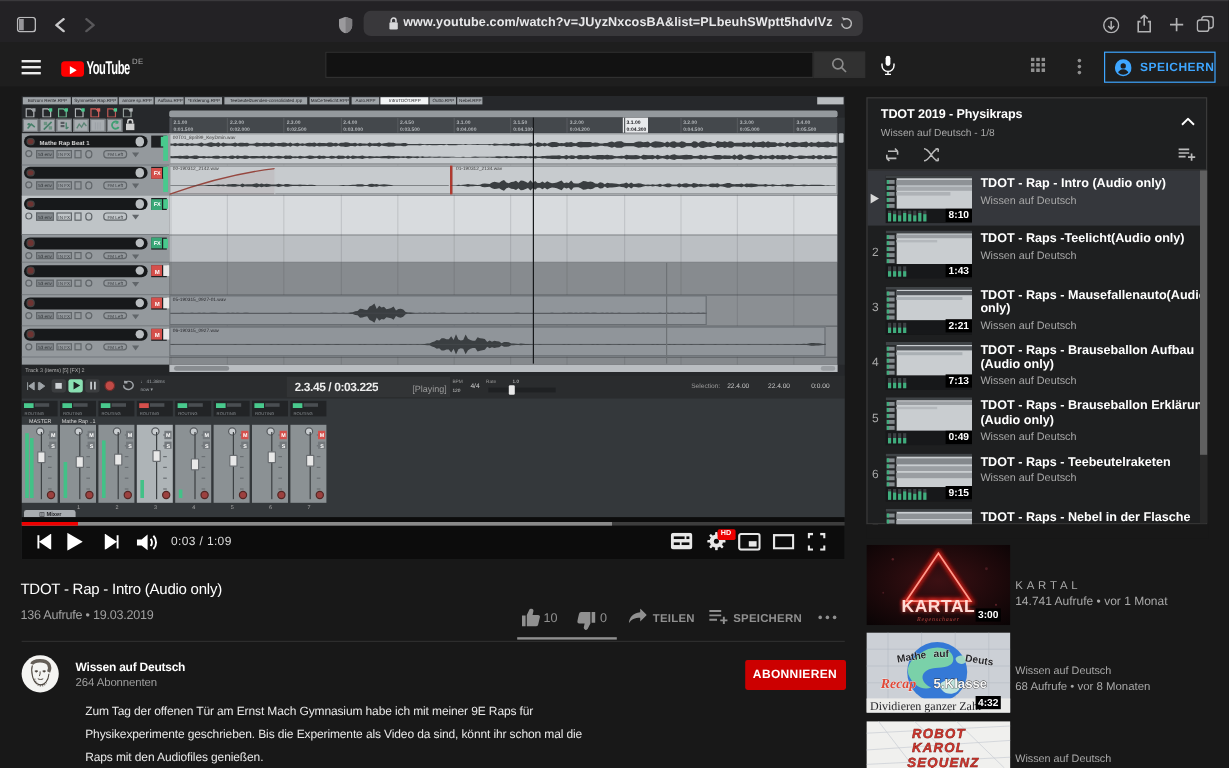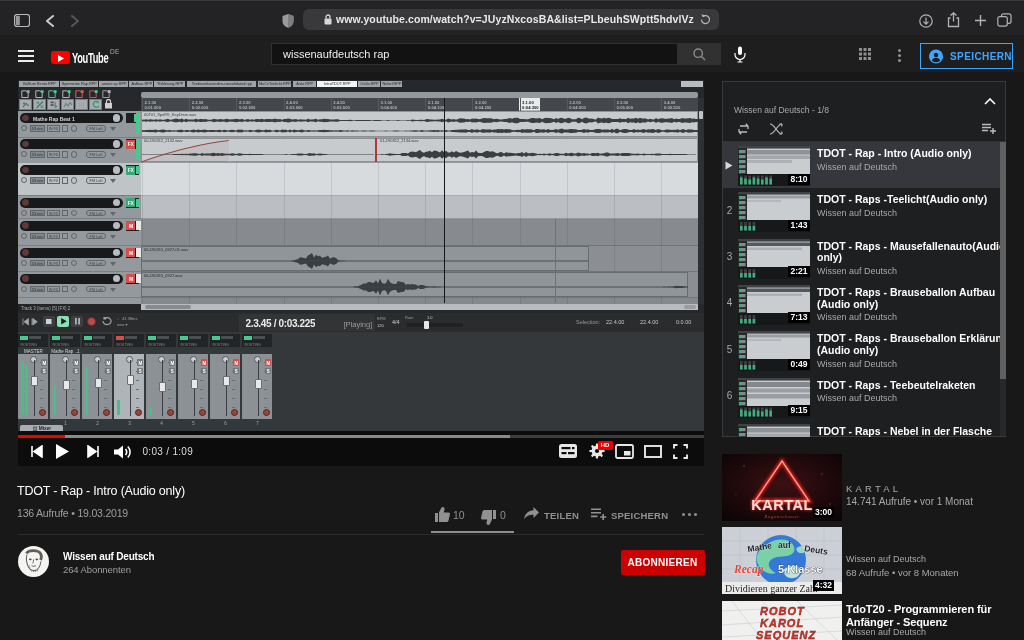--- a/index.html
+++ b/index.html
@@ -56,21 +56,20 @@
 <div class="abs" style="left:0;top:35px;width:1024px;height:37px;background:#1e1e1e">
   <div class="abs" style="left:18px;top:15px;width:16px;height:2px;background:#ececec;box-shadow:0 5px 0 #ececec,0 10px 0 #ececec"></div>
   <svg class="abs" style="left:51px;top:51px;position:absolute" width="0" height="0"></svg>
   <div class="abs" style="left:51px;top:16px;width:19px;height:13px;background:#f00;border-radius:3px"></div>
   <svg class="abs" style="left:58px;top:19.5px" width="6" height="7" viewBox="0 0 6 7">
         <path d="M0 0 L6 3.5 L0 7 Z" fill="#fff"></path>
       </svg>
   <div class="abs" style="left:71.5px;top:14px;font-size:15.5px;font-weight:bold;color:#fff;letter-spacing:-0.5px;transform:scaleX(0.60);transform-origin:0 0">YouTube</div>
   <div class="abs" style="left:110px;top:12.5px;font-size:6.5px;color:#aaa;letter-spacing:0.3px">DE</div>
   <div class="abs" style="left:271px;top:8px;width:407px;height:22px;background:#121212;border:1px solid #303030"></div>
-  <div class="abs ell" style="left:283px;top:13px;width:380px;font-size:11px;color:#eee">wissenaufdeutsch rap</div>
   <div class="abs" style="left:678px;top:8px;width:43px;height:22px;background:#313131;border:1px solid #303030"></div>
   <svg class="abs" style="left:693px;top:13px" width="13" height="13" viewBox="0 0 13 13">
         <circle cx="5.2" cy="5.2" r="4.2" fill="none" stroke="#8b8b8b" stroke-width="1.4"></circle>
         <path d="M8.4 8.4 L12 12" stroke="#8b8b8b" stroke-width="1.4"></path>
       </svg>
   <svg class="abs" style="left:734px;top:11px" width="12" height="17" viewBox="0 0 12 17">
         <rect x="4" y="0.5" width="4" height="8.5" rx="2" fill="#fff"></rect>
         <path d="M1 7 v1.5 a5 5 0 0 0 10 0 V7 M6 13.5 V16 M3.5 16 h5" fill="none" stroke="#fff" stroke-width="1.2"></path>
       </svg>
   <svg class="abs" style="left:859px;top:13px" width="12" height="12" viewBox="0 0 12 12">
@@ -710,22 +709,24 @@
 <circle cx="12.3" cy="13.6" r="0.8" fill="#4a433c" stroke="none"></circle>
           <circle cx="18.8" cy="13.6" r="0.8" fill="#4a433c" stroke="none"></circle>
 <path d="M15.4 13.5 C15.6 15 15.4 16.3 14.8 17.4 M13.5 19.6 C15 20.5 16.8 20.4 18 19.6" stroke-width="0.8"></path>
 <path d="M10.8 19.5 C11.3 22 12.5 24.2 14.2 25 C16.5 26 19 25.2 20.5 23" stroke-width="1.6" opacity="0.6" stroke-dasharray="1 0.9"></path>
 </g>
       </svg>
 </div>
 <div class="abs" style="left:63px;top:551px;font-size:10px;letter-spacing:-0.2px;font-weight:bold;color:#fff">Wissen auf Deutsch</div>
 <div class="abs" style="left:63px;top:563.5px;font-size:9.5px;letter-spacing:-0.1px;color:#9f9f9f">264 Abonnenten</div>
 <div class="abs" style="left:620.5px;top:550px;width:84px;height:25px;background:#c00;color:#fff;font-size:10px;font-weight:bold;letter-spacing:0.3px;text-align:center;line-height:25px;border-radius:2px">ABONNIEREN</div>
+<div class="abs" style="left:71px;top:583.5px;width:620px;font-size:10px;letter-spacing:-0.1px;line-height:19.3px;color:#e8e8e8">Zum Tag der offenen Tür am Ernst Mach Gymnasium habe ich mit meiner 9E Raps für<br>Physikexperimente geschrieben. Bis die Experimente als Video da sind, könnt ihr schon mal die<br>Raps mit den Audiofiles genießen.</div>
 
 <div class="abs" style="left:722px;top:80.5px;width:284px;height:356px;background:#1e1f20;border:1px solid #3a3a3a"></div>
+<div class="abs ell" style="left:734px;top:89px;width:230px;font-size:10.5px;letter-spacing:-0.1px;font-weight:bold;color:#fff">TDOT 2019 - Physikraps</div>
 <div class="abs" style="left:734px;top:104.5px;font-size:8.5px;color:#a8a8a8">Wissen auf Deutsch - 1/8</div>
 <svg class="abs" style="left:984px;top:98px" width="12" height="7" viewBox="0 0 12 7">
       <path d="M1 6 L6 1 L11 6" stroke="#fff" stroke-width="1.6" fill="none"></path>
     </svg>
 <svg class="abs" style="left:737px;top:123px" width="13" height="12" viewBox="0 0 13 12">
       <path d="M3 3 H11 M11 3 L8.8 0.8 M11 3 V6 M10 9 H2 M2 9 L4.2 11.2 M2 9 V6" stroke="#bbb" stroke-width="1.3" fill="none"></path>
     </svg>
 <svg class="abs" style="left:770px;top:123px" width="13" height="12" viewBox="0 0 13 12">
       <path d="M0 1 C5 1 7 11 12 11 M0 11 C5 11 7 1 12 1 M12 11 L9.5 10.8 M12 11 L11.7 8.5 M12 1 L9.5 1.2 M12 1 L11.7 3.5" stroke="#bbb" stroke-width="1.2" fill="none"></path>
     </svg>
@@ -1037,15 +1038,14 @@
 <rect width="120" height="39" fill="#f0f0ee"></rect>
 <g stroke="#c8cdd4" stroke-width="0.6">
         <path d="M10 0 L40 39 M40 0 L80 39 M75 0 L115 39 M0 10 L120 4 M0 24 L120 16 M0 36 L120 30"></path>
       </g>
 <g font-family="Liberation Sans,sans-serif" font-style="italic" font-weight="bold" fill="#d5342c" stroke="#7c1a14" stroke-width="0.4">
 <text x="38" y="14" font-size="11" letter-spacing="1">ROBOT</text>
 <text x="38" y="26" font-size="11" letter-spacing="1">KAROL</text>
 <text x="34" y="38" font-size="11" letter-spacing="1">SEQUENZ</text>
       </g>
 </svg>
-<div class="abs" style="left:846px;top:602.5px;font-size:11px;font-weight:bold;color:#fff;line-height:13.4px;white-space:nowrap;letter-spacing:-0.1px">TdoT20 - Programmieren für<br>Anfänger - Sequenz</div>
 <div class="abs" style="left:846px;top:627px;font-size:9px;color:#a8a8a8">Wissen auf Deutsch</div>
 
 </div>
 </body></html>

